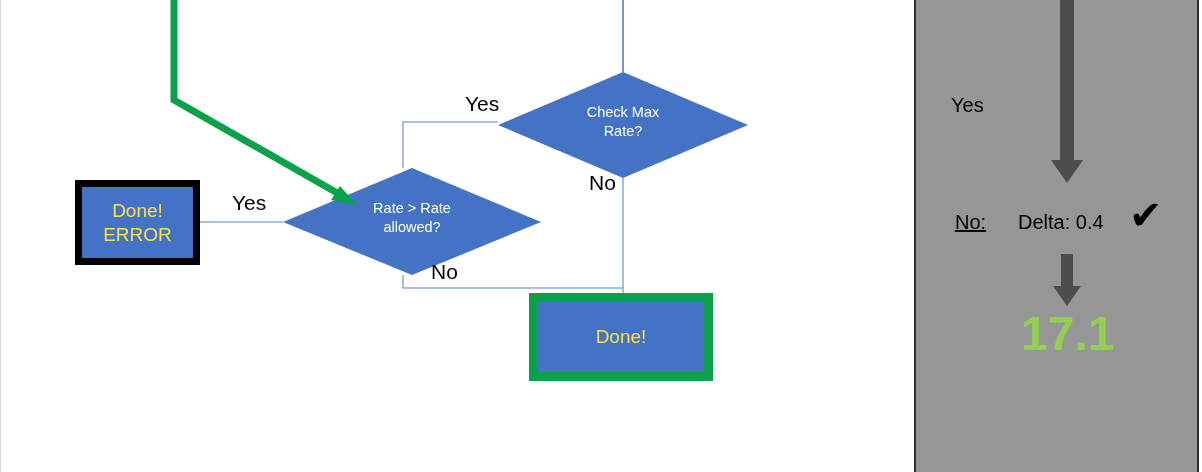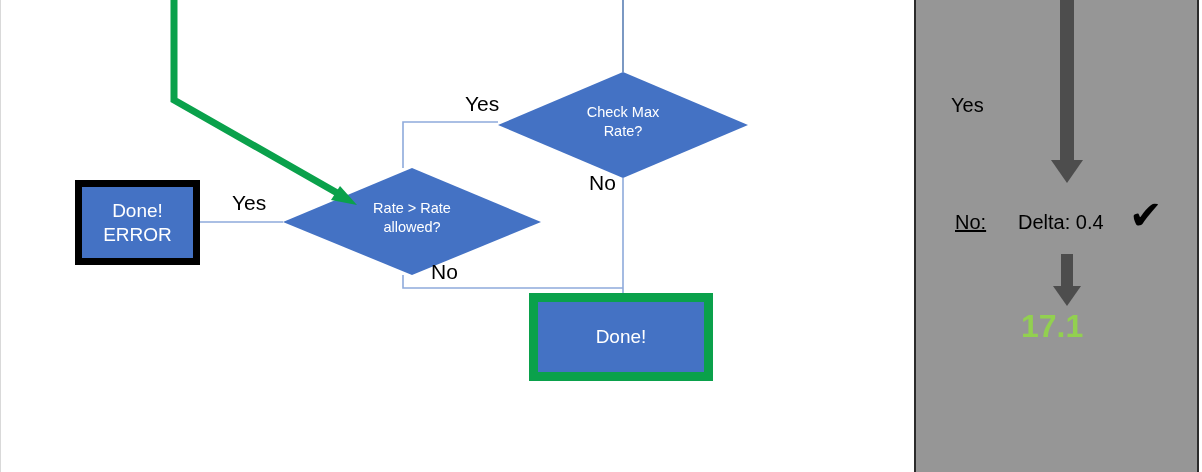--- a/index.html
+++ b/index.html
@@ -38,21 +38,21 @@
   }
 
   
   .term-box {
     position: absolute;
     background: #4472C4;
     display: flex;
     align-items: center;
     justify-content: center;
     box-sizing: border-box;
-    color: #ffffff;
+    color: #fde047;
     text-align: center;
     line-height: 1.25;
     white-space: pre-line;
   }
   #box-error {
     left: 74px;
     top: 180px;
     width: 125px;
     height: 85px;
     border: 7px solid #000000;
@@ -116,21 +116,21 @@
     font-size: 40px;
     color: #000000;
     line-height: 1;
     font-weight: 500;
   }
   #panel-value {
     position: absolute;
     left: 1020px;
     top: 310px;
     color: #92D050;
-    font-size: 32px;
+    font-size: 48px;
     font-weight: bold;
     line-height: 1;
     white-space: nowrap;
   }
 </style>
 </head>
 <body>
 
 <div id="stage">
 

